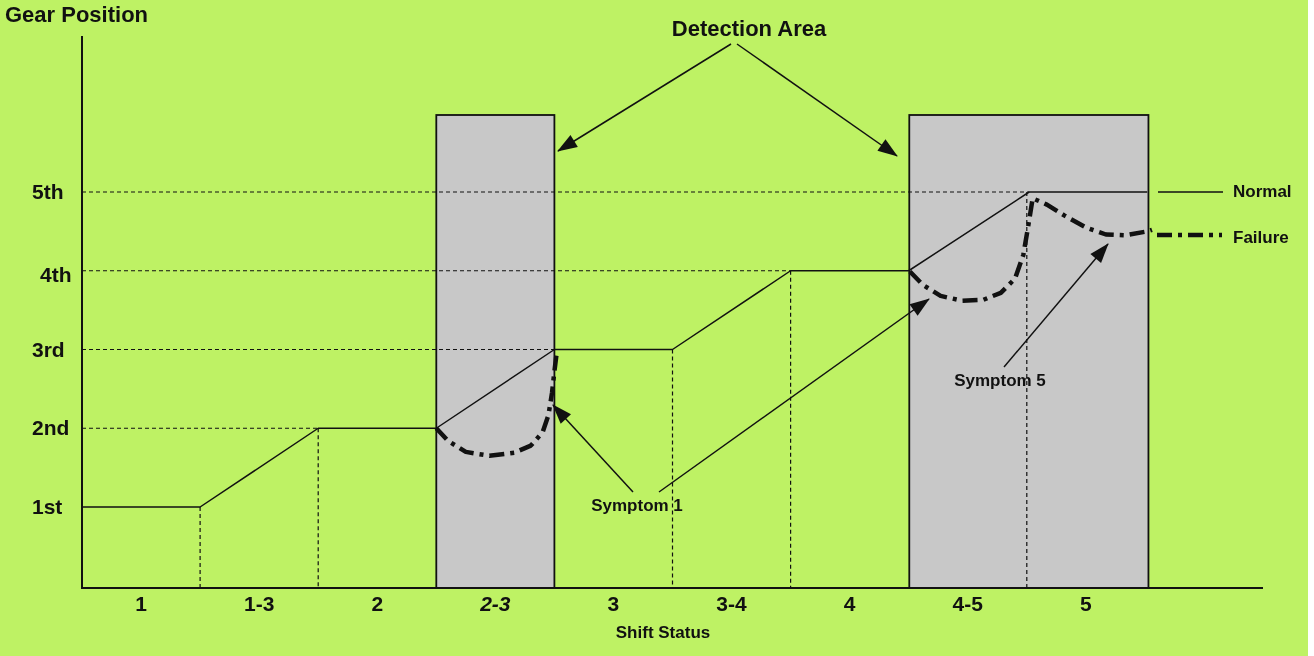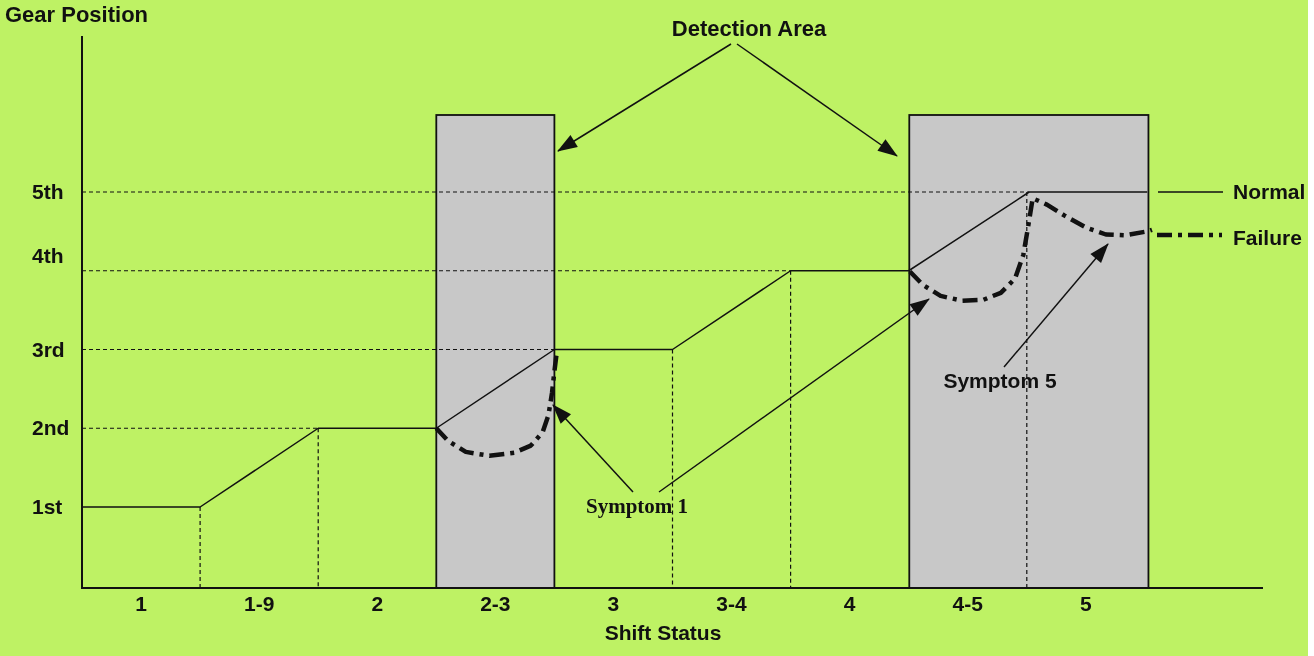--- a/index.html
+++ b/index.html
@@ -2,21 +2,21 @@
 <html><head>
 <meta charset="utf-8">
 <style>
   html,body{margin:0;padding:0;background:#fff;}
   .stage{
     position:relative;width:1308px;height:656px;background:#bef264;
     font-family:"Liberation Sans","DejaVu Sans",sans-serif;overflow:hidden;
   }
   .stage svg{position:absolute;left:0;top:0;}
   .lbl{
-    position:absolute;font-weight:bold;color:#111;font-size:21px;
+    position:absolute;font-weight:bold;color:#111;font-size:17px;
     line-height:22px;white-space:nowrap;
   }
   .lbl.big{font-size:22px;}
   .ctr{transform:translateX(-50%);}
   .xtick{
     position:absolute;top:592px;font-weight:bold;color:#111;font-size:21px;
     transform:translateX(-50%);white-space:nowrap;
   }
   .ytick{
     position:absolute;left:32px;font-weight:bold;color:#111;font-size:21px;
@@ -55,37 +55,37 @@
       <line x1="737" y1="44" x2="897" y2="156" stroke="#111111" stroke-width="1.5" marker-end="url(#arr)"></line>
       <line x1="633" y1="492" x2="553" y2="405" stroke="#111111" stroke-width="1.5" marker-end="url(#arr)"></line>
       <line x1="659" y1="492" x2="929" y2="299" stroke="#111111" stroke-width="1.5" marker-end="url(#arr)"></line>
       <line x1="1004" y1="367" x2="1108" y2="244" stroke="#111111" stroke-width="1.5" marker-end="url(#arr)"></line>
     </svg>
 
   <div class="lbl big" style="left:5px;top:4px;">Gear Position</div>
 
   <div class="lbl big ctr" style="left:749px;top:18px;">Detection Area</div>
 
-  <div class="lbl ctr" style="left:637px;top:495px;font-family:Liberation Serif, serif;">Symptom 1</div>
+  <div class="lbl ctr" style="left:637px;top:495px;">Symptom 1</div>
 
   <div class="lbl ctr" style="left:1000px;top:370px;">Symptom 5</div>
 
   <div class="lbl" style="left:1233px;top:181px;">Normal</div>
 
   <div class="lbl" style="left:1233px;top:227px;">Failure</div>
 
   <div class="lbl ctr" style="left:663px;top:622px;text-align:center;">Shift Status</div>
 
 <div class="xtick" style="left: 141.05px;">1</div>
-    <div class="xtick" style="left: 259.15px;">1-9</div>
+    <div class="xtick" style="left: 259.15px;">1-3</div>
     <div class="xtick" style="left: 377.25px;">2</div>
-    <div class="xtick" style="left: 495.35px;">2-3</div>
+    <div class="xtick" style="left: 495.35px; font-style: italic;">2-3</div>
     <div class="xtick" style="left: 613.45px;">3</div>
     <div class="xtick" style="left: 731.55px;">3-4</div>
     <div class="xtick" style="left: 849.65px;">4</div>
     <div class="xtick" style="left: 967.75px;">4-5</div>
     <div class="xtick" style="left: 1085.85px;">5</div>
     <div class="ytick" style="top: 495px;">1st</div>
     <div class="ytick" style="top: 416.25px;">2nd</div>
     <div class="ytick" style="top: 337.5px; text-align: right;">3rd</div>
-    <div class="ytick" style="top: 244px;">4th</div>
+    <div class="ytick" style="top: 263px; margin-left: 8px;">4th</div>
     <div class="ytick" style="top: 180px;">5th</div>
   </div>
 
 </body></html>

